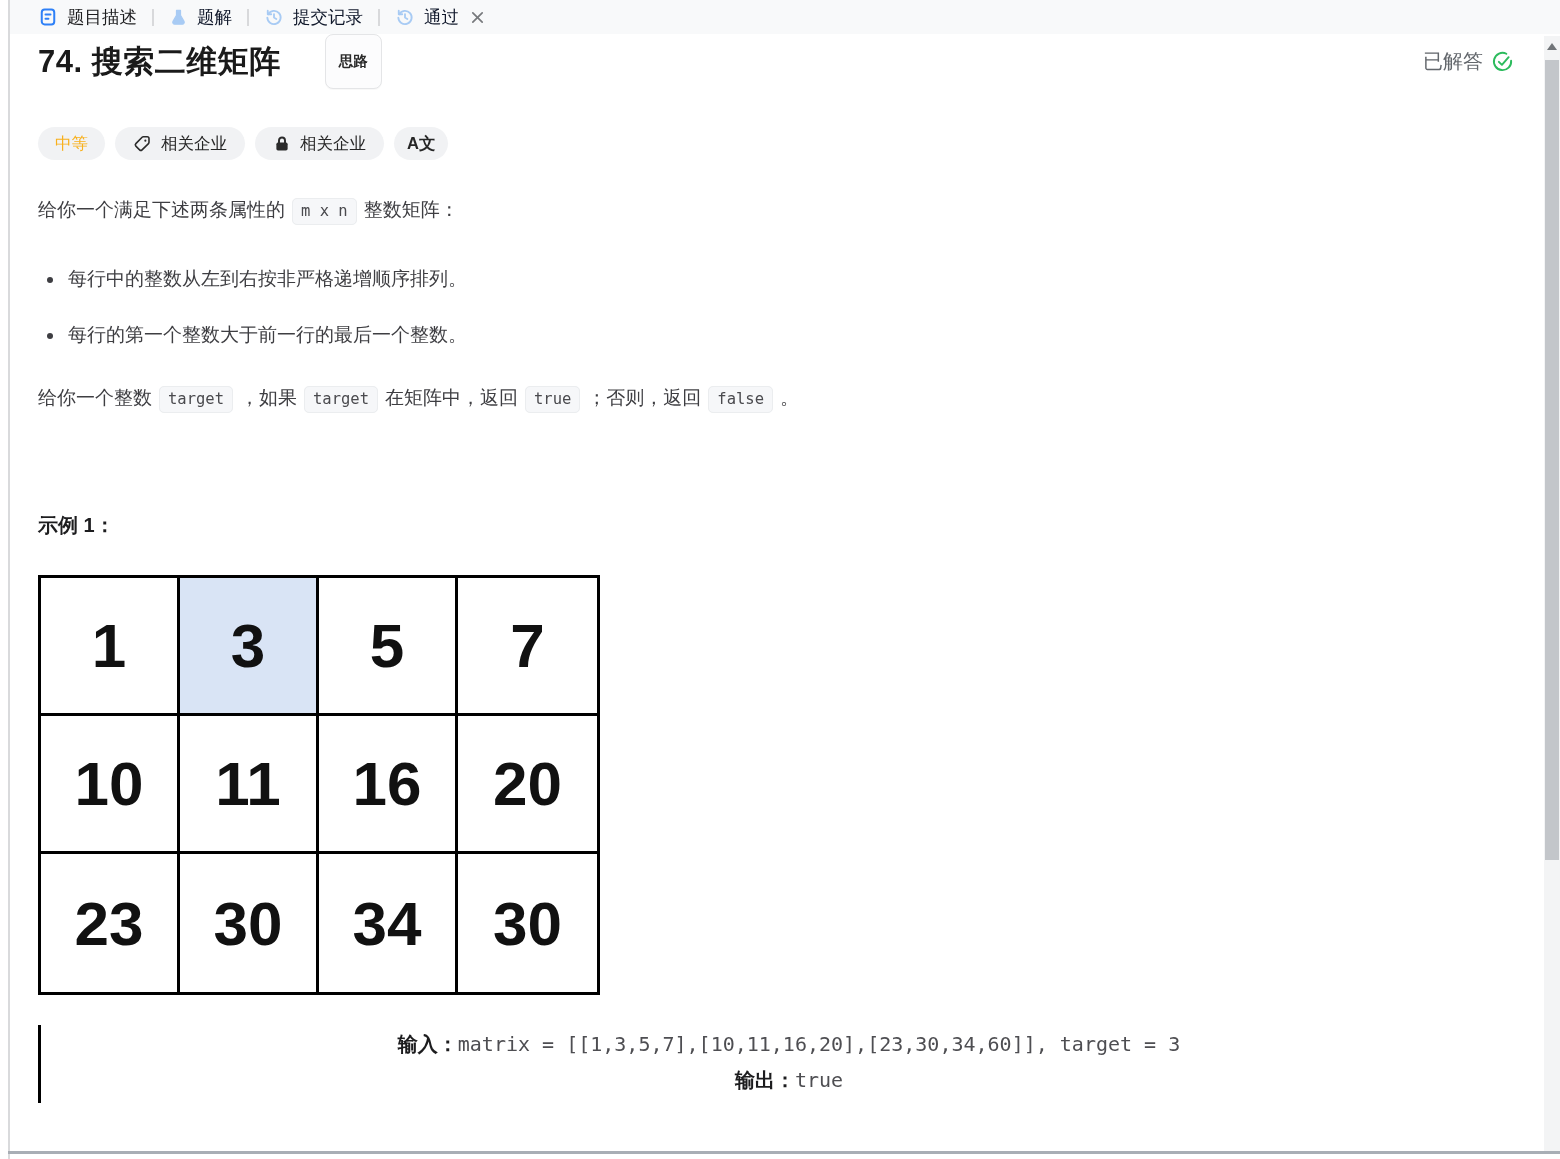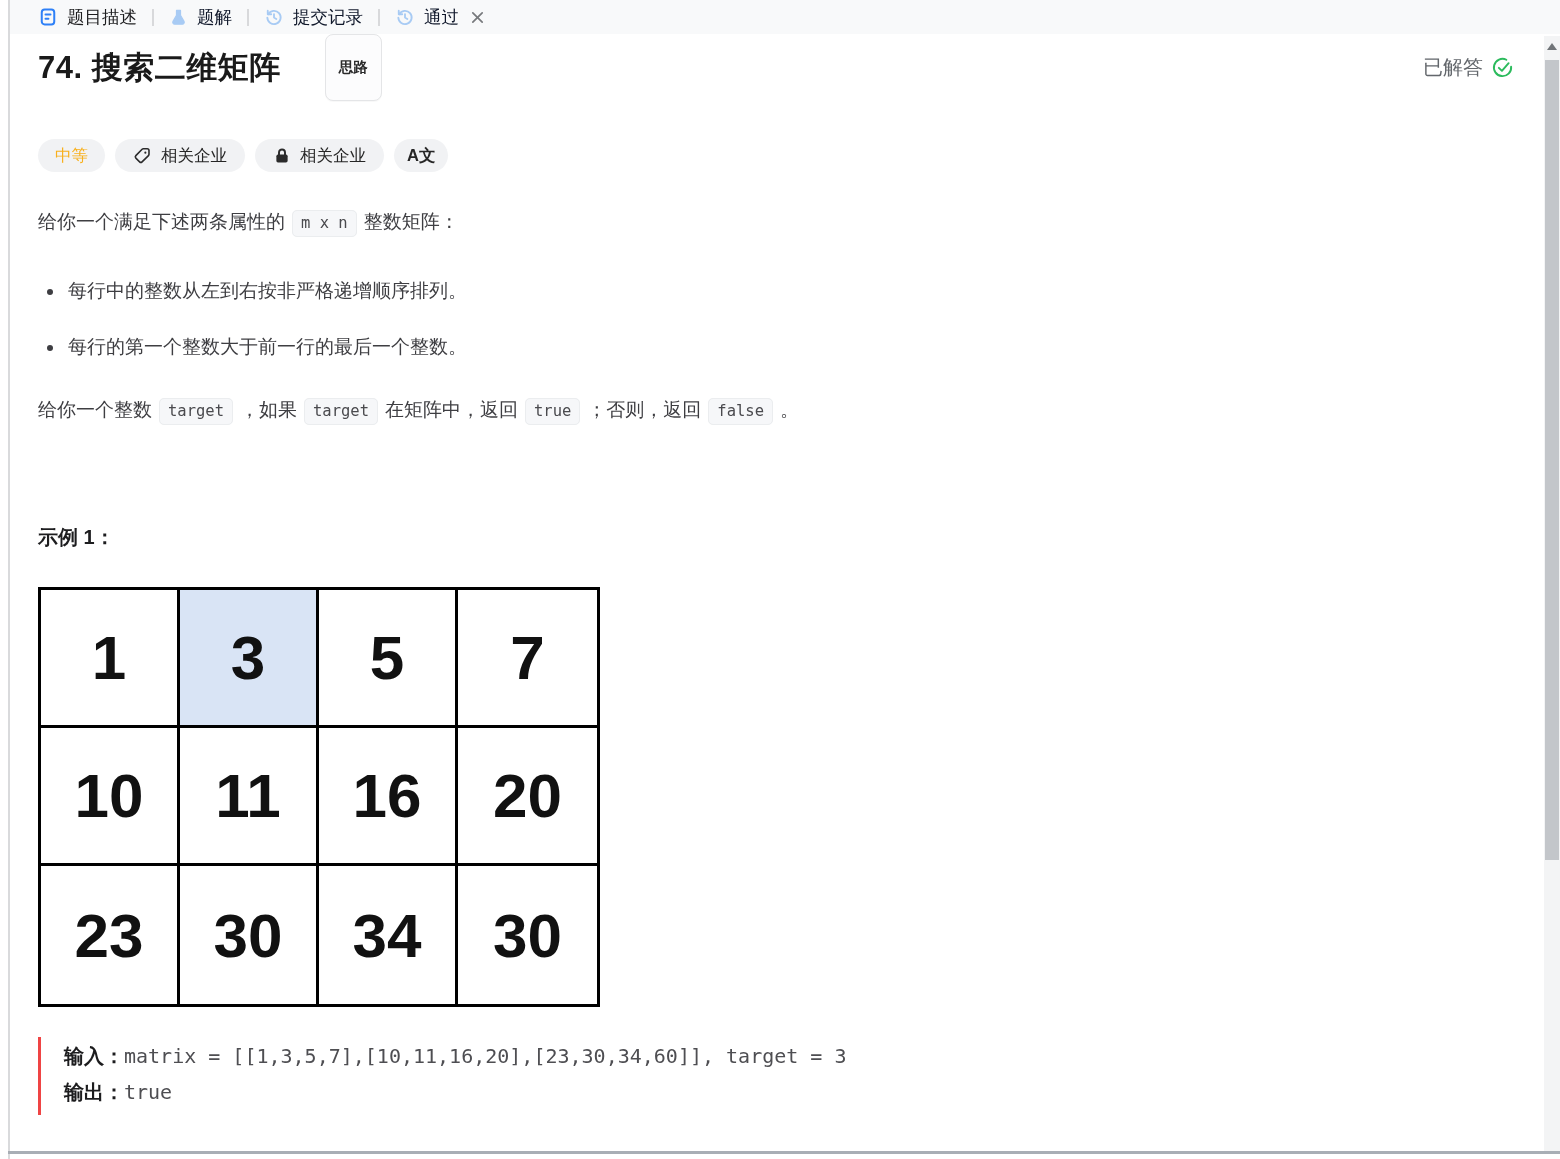--- a/index.html
+++ b/index.html
@@ -51,21 +51,21 @@
   }
   h1.title {
     margin:0; font-size:31px; font-weight:700; color:#1a1a1a;
     letter-spacing:0.5px;
   }
   .note-badge {
     margin-left:44px;
     border:1.5px solid #e4e5e7;
     background:#fcfcfd;
     border-radius:8px;
-    padding:23px 13px;
+    padding:17px 13px;
     font-size:14.5px; font-weight:700; color:#2b2b2b;
     box-shadow:0 1px 1px rgba(0,0,0,0.03);
     cursor:pointer;
   }
   .status { margin-left:auto; display:flex; align-items:center; gap:8px; }
   .status-label { font-size:20px; color:#63676c; }
   
   .pills-row {
     margin-top:38px;
     display:flex; align-items:center; gap:10px;
@@ -137,22 +137,23 @@
     font-weight:700;
     color:#111;
     font-family:"Liberation Sans","DejaVu Sans",sans-serif;
   }
   .mcell:nth-child(4n) { border-right:none; }
   .mcell:nth-last-child(-n+4) { border-bottom:none; }
   .mcell.hl { background:#d9e4f5; }
   
   .example-block {
     margin-top:30px;
-    border-left:3px solid #ef4444;
+    border-left:3px solid #000000;
     padding:2px 0 4px 23px;
+    text-align:center;
   }
   .io-line { line-height:35px; white-space:nowrap; }
   .io-label {
     font-size:20px; font-weight:700; color:#1c1c1e;
   }
   .io-value {
     font-family:"DejaVu Sans Mono","Liberation Mono",monospace;
     font-size:20px;
     color:#4e4e52;
   }

